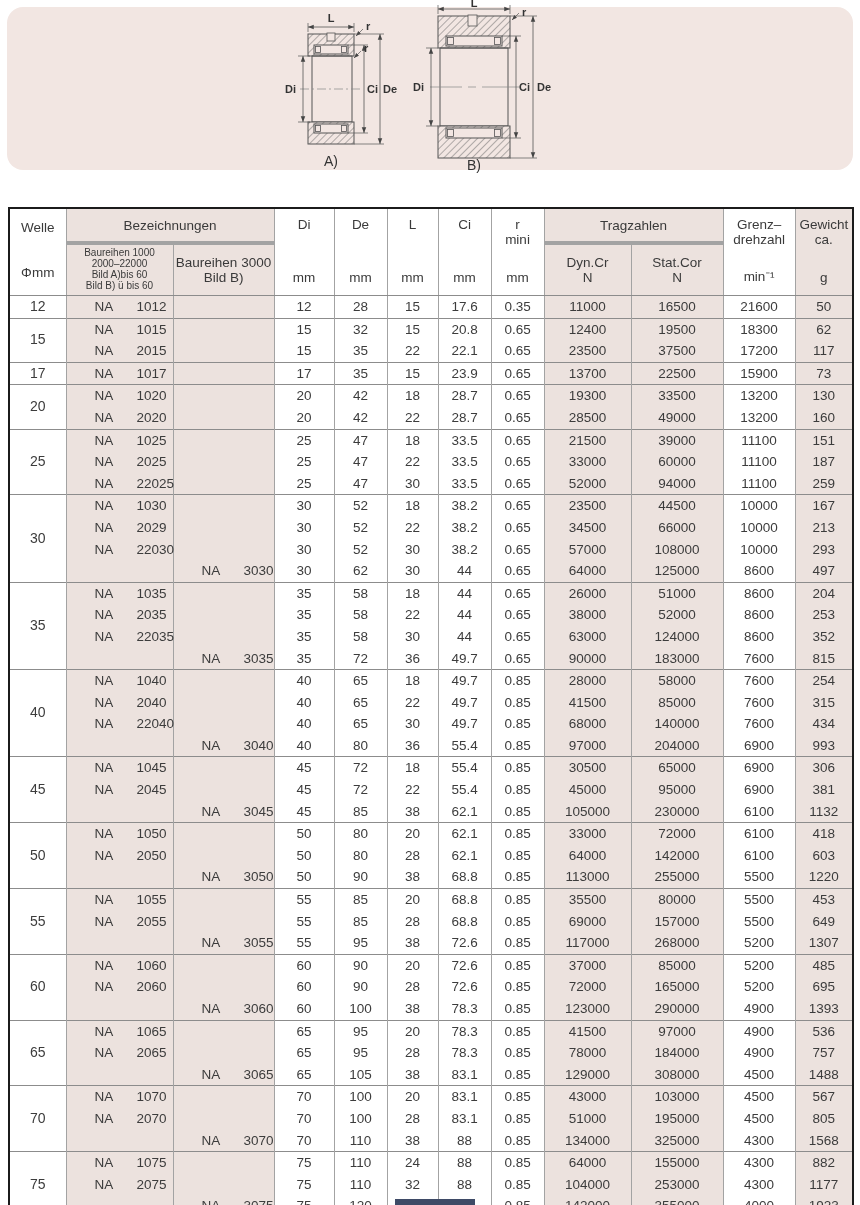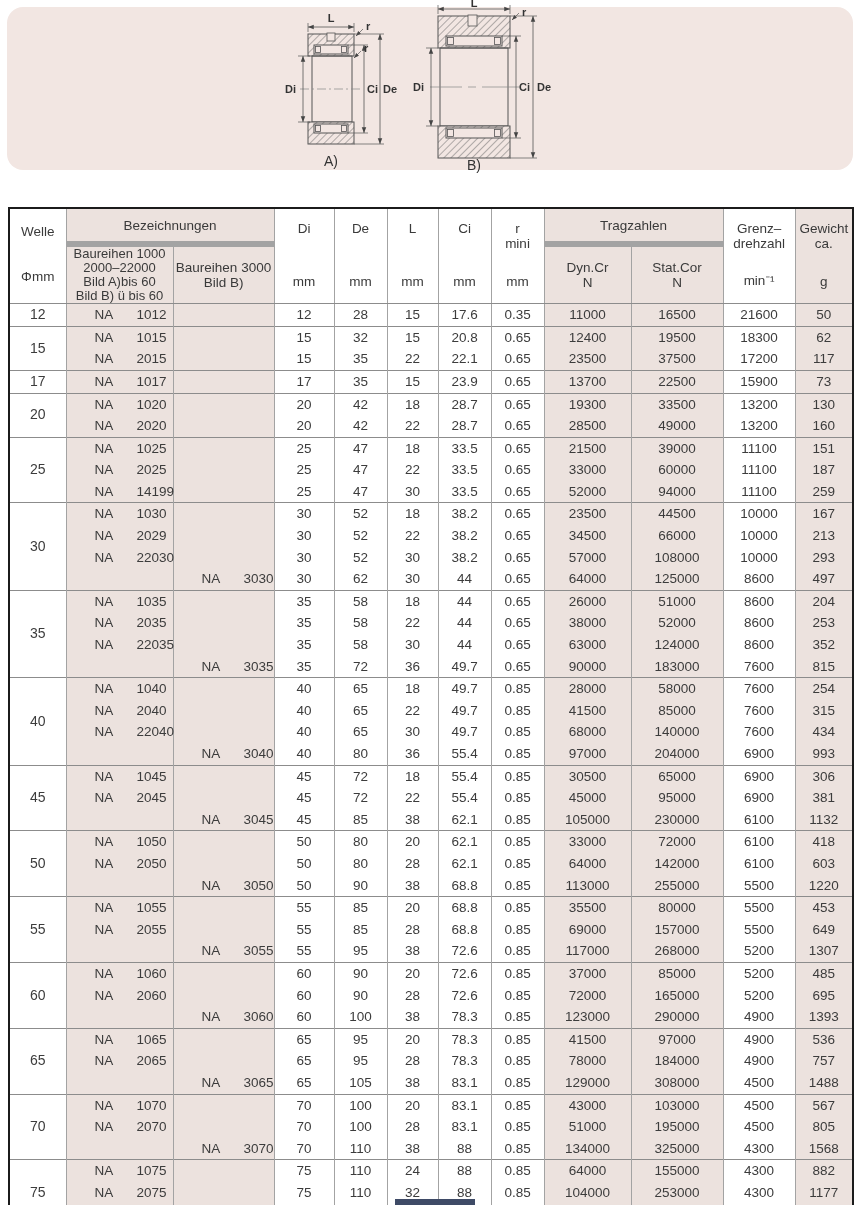--- a/index.html
+++ b/index.html
@@ -11,24 +11,24 @@
   #drawing text{font-family:"Liberation Sans",sans-serif;font-size:11px;font-weight:bold;fill:#333;}
   #drawing text.cap{font-size:14px;font-weight:normal;}
 
   table.main{position:absolute;left:8px;top:207px;width:844px;border-collapse:collapse;
              table-layout:fixed;border:2px solid #1b1b1b;background:#fff;}
   th,td{border-left:1px solid #a3a3a3;border-right:1px solid #a3a3a3;
         padding:0;text-align:center;font-weight:normal;vertical-align:middle;}
   thead th{border-bottom:1px solid #8c8c8c;font-size:13.5px;color:#3a3a3a;}
   thead tr.r1 th{height:32px;}
   thead tr.r2 th{height:50px;}
-  th.band{border-bottom:6px solid #a3a3a3;}
+  th.band{border-bottom:4px solid #a3a3a3;}
   .shade{background:#ece2de;}
   .pre{white-space:pre-line;line-height:1.12;}
-  .small{font-size:13px;line-height:1.08;}
+  .small{font-size:10px;line-height:1.08;}
   .vsplit{display:flex;flex-direction:column;justify-content:space-between;
           height:68px;padding:7px 0 9px;}
   .vsplit.pad{height:60px;padding:11px 0 15px;}
   tbody td{height:21.6px;line-height:21.6px;font-size:13.5px;color:#3c3c3c;}
   tbody tr.group-start td{border-top:1px solid #8c8c8c;}
   td.col-welle{font-size:14px;}
   .bez{display:flex;justify-content:flex-start;align-items:center;padding-left:28px;gap:16px;}
   .bez .p{min-width:26px;text-align:left;}
   .bez span{display:inline-block;}
   #footer-bar{position:absolute;left:395px;top:1199px;width:80px;height:6px;background:#3e4a66;}
@@ -371,21 +371,21 @@
           <td>0.65</td>
           <td class="shade">33000</td>
           <td class="shade">60000</td>
           <td>11100</td>
           <td class="shade">187</td>
         </tr>
         <tr>
           <td class="shade">
             <div class="bez">
               <span class="p">NA</span>
-              <span>14199</span>
+              <span>22025</span>
             </div>
           </td>
           <td class="shade"></td>
           <td>25</td>
           <td>47</td>
           <td>30</td>
           <td>33.5</td>
           <td>0.65</td>
           <td class="shade">52000</td>
           <td class="shade">94000</td>

